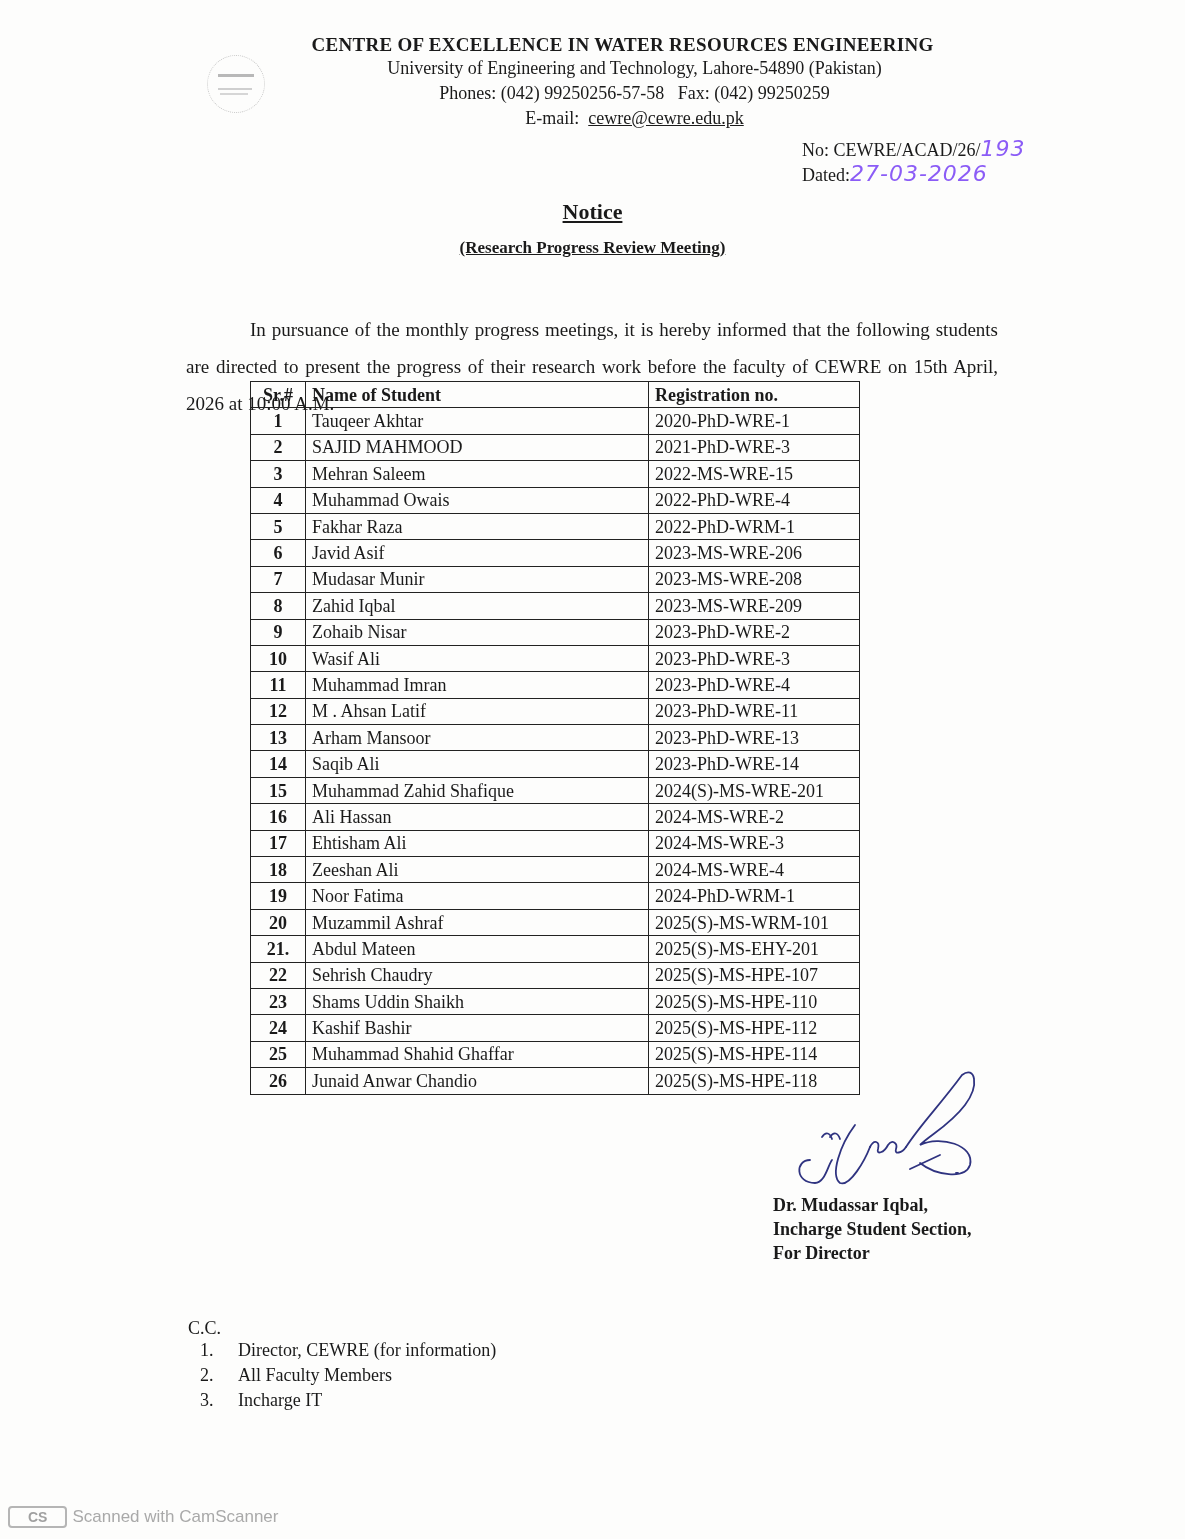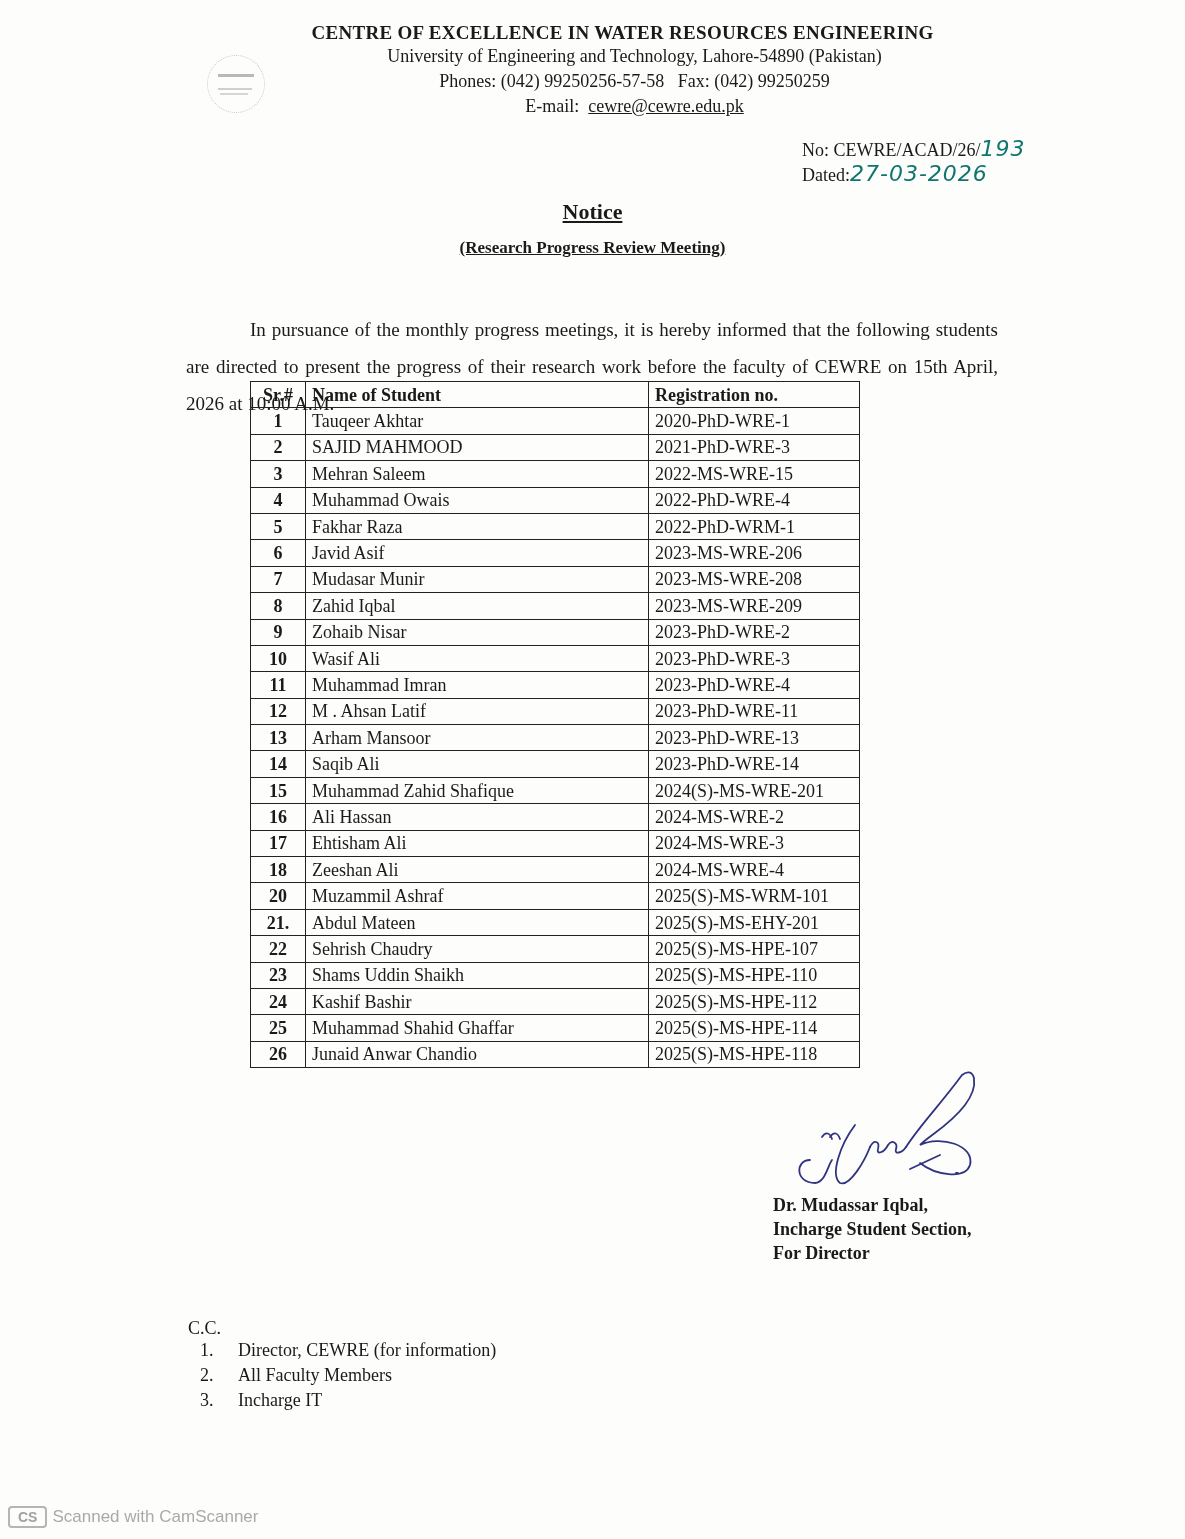--- a/index.html
+++ b/index.html
@@ -15,35 +15,35 @@
 
     
     .logo {
       left: 207px; top: 55px; width: 56px; height: 56px;
       border-radius: 50%;
       border: 1px dotted #c7c7c7;
     }
     .logo .band1 { position:absolute; left:10px; top:18px; width:36px; height:3px; background:#b8b8b8; }
     .logo .band2 { position:absolute; left:10px; top:32px; width:34px; height:2px; background:#cfcfcf; }
     .logo .band3 { position:absolute; left:12px; top:37px; width:28px; height:2px; background:#d6d6d6; }
-    .lh { left: 0; width: 1185px; text-align: center; }
+    .lh { left: 0; width: 1185px; text-align: center; margin-top: 12px; }
     .lh-title { top: 22px; font-size: 19px; font-weight: bold; letter-spacing: 0.3px; padding-left: 60px; box-sizing: border-box; }
     .lh-line { font-size: 18px; padding-left: 84px; box-sizing: border-box; }
     .lh-uni { top: 46px; }
     .lh-phone { top: 71px; }
     .lh-email { top: 96px; }
     .email-link { text-decoration: underline; }
 
     
     .ref { left: 802px; font-size: 18px; }
     .ref-no { top: 136px; }
     .ref-date { top: 161px; }
     .hand {
       font-family: "DejaVu Sans", sans-serif;
-      color: #0f766e;
+      color: #8b5cf6;
       font-style: italic;
       font-size: 22px;
       letter-spacing: 1px;
     }
 
     
     .notice-title { left: 0; width: 1185px; text-align: center; top: 199px; font-size: 22px; font-weight: bold; }
     .notice-title span { text-decoration: underline; }
     .notice-sub { left: 0; width: 1185px; text-align: center; top: 238px; font-size: 17px; font-weight: bold; }
     .notice-sub span { text-decoration: underline; }
@@ -85,21 +85,21 @@
     
     .cs {
       left: 8px; top: 1506px;
       font-family: "Liberation Sans", "DejaVu Sans", sans-serif;
       font-size: 17px; color: #a9a9a9;
       display: flex; align-items: center; gap: 5px;
     }
     .cs-badge {
       border: 2px solid #b5b5b5; border-radius: 4px;
       font-weight: bold; font-size: 14px; color: #a0a0a0;
-      padding: 0 8px; line-height: 18px;
+      padding: 0 18px; line-height: 18px;
     }
   </style>
 </head>
 <body>
 
 <div class="abs logo">
   <div class="band1"></div>
     <div class="band2"></div>
     <div class="band3"></div>
 </div>
@@ -214,20 +214,25 @@
       </tr>
       <tr>
         <td class="col-sr">17</td>
         <td class="col-name">Ehtisham Ali</td>
         <td class="col-reg">2024-MS-WRE-3</td>
       </tr>
       <tr>
         <td class="col-sr">18</td>
         <td class="col-name">Zeeshan Ali</td>
         <td class="col-reg">2024-MS-WRE-4</td>
+      </tr>
+      <tr>
+        <td class="col-sr">19</td>
+        <td class="col-name">Noor Fatima</td>
+        <td class="col-reg">2024-PhD-WRM-1</td>
       </tr>
       <tr>
         <td class="col-sr">20</td>
         <td class="col-name">Muzammil Ashraf</td>
         <td class="col-reg">2025(S)-MS-WRM-101</td>
       </tr>
       <tr>
         <td class="col-sr">21.</td>
         <td class="col-name">Abdul Mateen</td>
         <td class="col-reg">2025(S)-MS-EHY-201</td>

